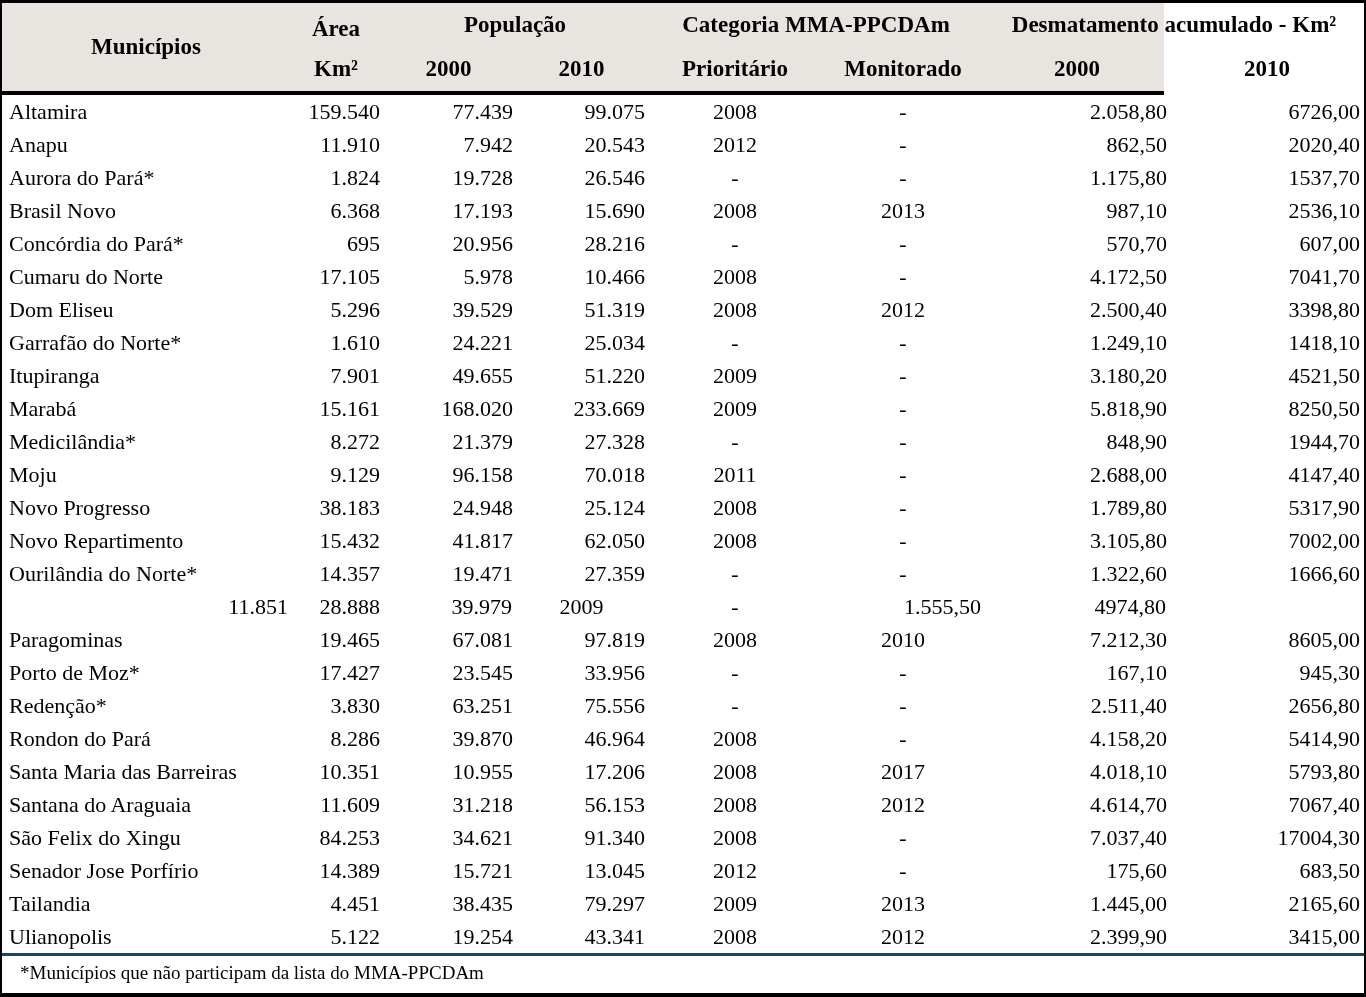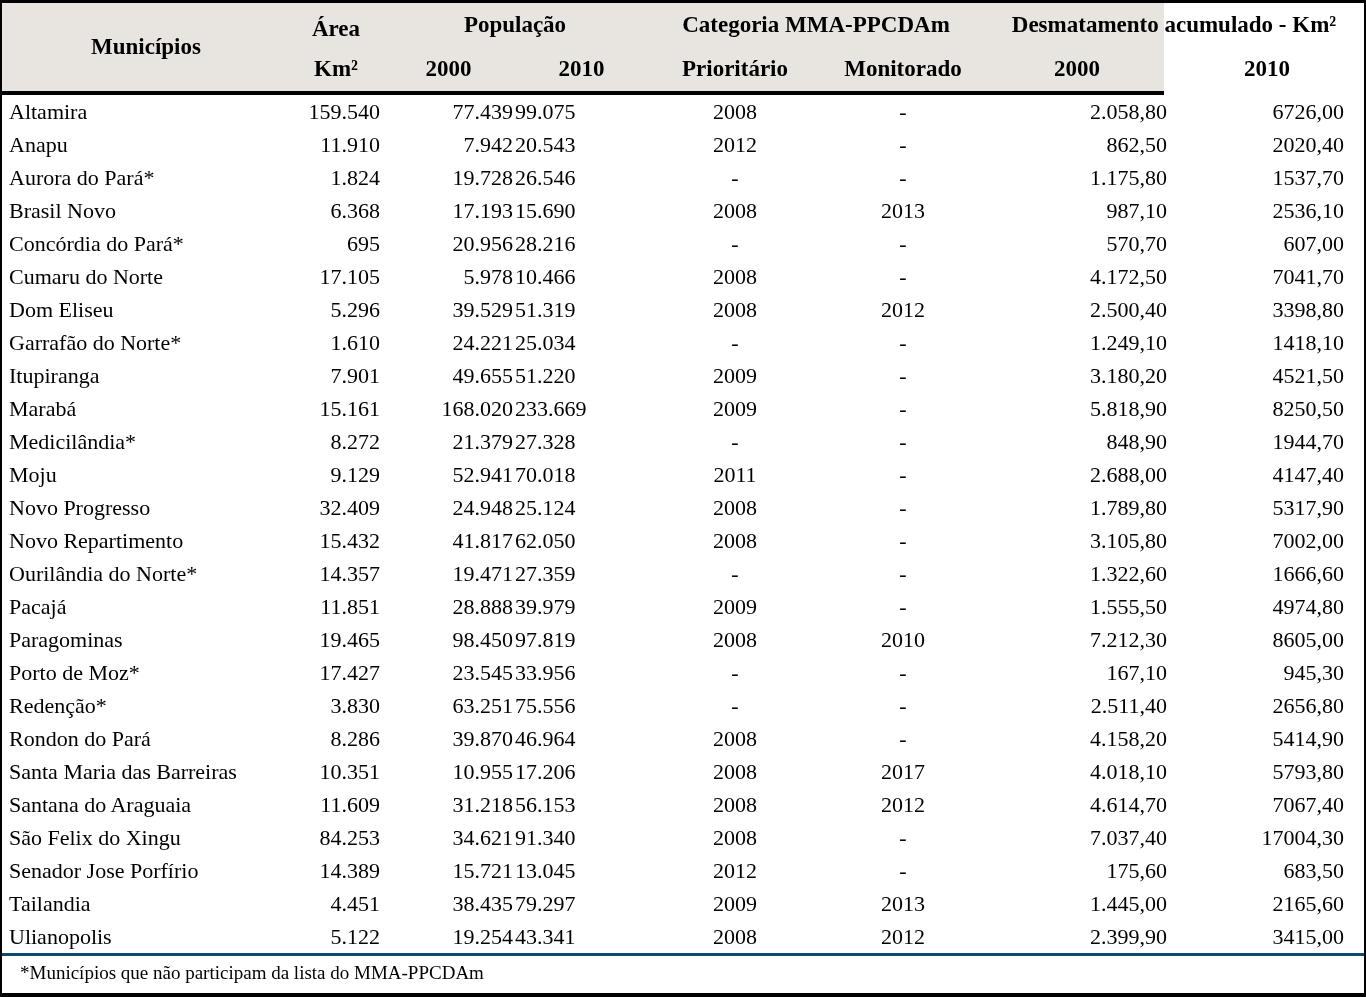--- a/index.html
+++ b/index.html
@@ -66,25 +66,25 @@
     line-height: 33px;
   }
   .trow .cell {
     overflow: hidden;
     white-space: nowrap;
     height: 33px;
   }
   .c1 { text-align: left;  padding-left: 7px; }
   .c2 { text-align: right; padding-right: 2px; }
   .c3 { text-align: right; padding-right: 2px; }
-  .c4 { padding-right: 3px; }
+  .c4 { text-align: right; padding-right: 3px; }
   .c5 { text-align: center; }
   .c6 { text-align: center; }
   .c7 { text-align: right; padding-right: 3px; }
-  .c8 { text-align: right; padding-right: 20px; }
+  .c8 { text-align: right; padding-right: 4px; }
 
   .tfoot {
     border-top: 3px solid #0c4a6e;
     height: 38px;
     font-size: 19px;
     line-height: 34px;
     padding-left: 18px;
     white-space: nowrap;
   }
 </style>
@@ -215,30 +215,30 @@
         <div class="cell c3">21.379</div>
         <div class="cell c4">27.328</div>
         <div class="cell c5">-</div>
         <div class="cell c6">-</div>
         <div class="cell c7">848,90</div>
         <div class="cell c8">1944,70</div>
       </div>
       <div class="grid-row trow">
         <div class="cell c1">Moju</div>
         <div class="cell c2">9.129</div>
-        <div class="cell c3">52.941</div>
+        <div class="cell c3">96.158</div>
         <div class="cell c4">70.018</div>
         <div class="cell c5">2011</div>
         <div class="cell c6">-</div>
         <div class="cell c7">2.688,00</div>
         <div class="cell c8">4147,40</div>
       </div>
       <div class="grid-row trow">
         <div class="cell c1">Novo Progresso</div>
-        <div class="cell c2">32.409</div>
+        <div class="cell c2">38.183</div>
         <div class="cell c3">24.948</div>
         <div class="cell c4">25.124</div>
         <div class="cell c5">2008</div>
         <div class="cell c6">-</div>
         <div class="cell c7">1.789,80</div>
         <div class="cell c8">5317,90</div>
       </div>
       <div class="grid-row trow">
         <div class="cell c1">Novo Repartimento</div>
         <div class="cell c2">15.432</div>
@@ -253,33 +253,32 @@
         <div class="cell c1">Ourilândia do Norte*</div>
         <div class="cell c2">14.357</div>
         <div class="cell c3">19.471</div>
         <div class="cell c4">27.359</div>
         <div class="cell c5">-</div>
         <div class="cell c6">-</div>
         <div class="cell c7">1.322,60</div>
         <div class="cell c8">1666,60</div>
       </div>
       <div class="grid-row trow">
-        <div class="cell c1">Pacajá</div>
         <div class="cell c2">11.851</div>
         <div class="cell c3">28.888</div>
         <div class="cell c4">39.979</div>
         <div class="cell c5">2009</div>
         <div class="cell c6">-</div>
         <div class="cell c7">1.555,50</div>
         <div class="cell c8">4974,80</div>
       </div>
       <div class="grid-row trow">
         <div class="cell c1">Paragominas</div>
         <div class="cell c2">19.465</div>
-        <div class="cell c3">98.450</div>
+        <div class="cell c3">67.081</div>
         <div class="cell c4">97.819</div>
         <div class="cell c5">2008</div>
         <div class="cell c6">2010</div>
         <div class="cell c7">7.212,30</div>
         <div class="cell c8">8605,00</div>
       </div>
       <div class="grid-row trow">
         <div class="cell c1">Porto de Moz*</div>
         <div class="cell c2">17.427</div>
         <div class="cell c3">23.545</div>

